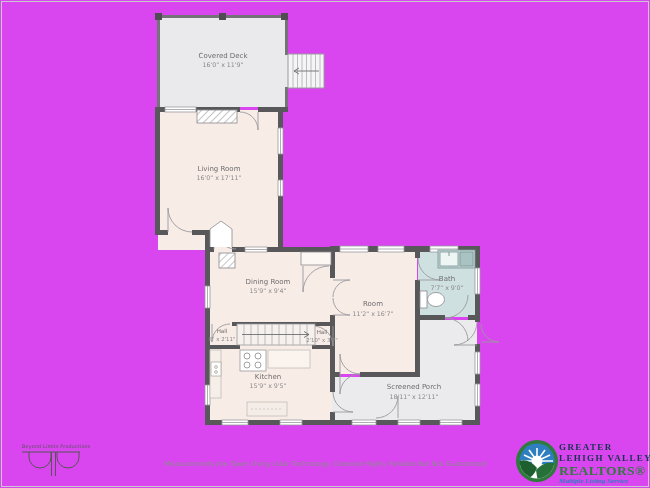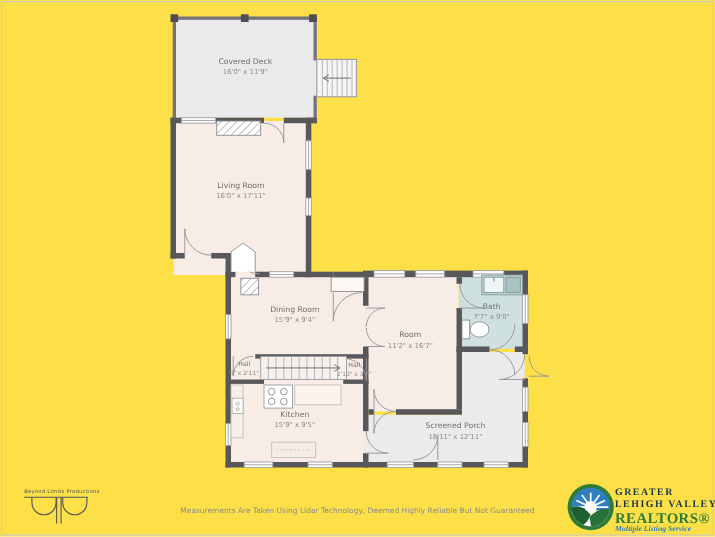--- a/index.html
+++ b/index.html
@@ -1,17 +1,17 @@
 <!DOCTYPE html>
 <html><head>
 <meta charset="utf-8">
 <style>
   html,body { margin:0; padding:0; background:#fff; }
   .page {
-    position:relative; width:650px; height:488px; background:#fde047;
+    position:relative; width:650px; height:488px; background:#d946ef;
     font-family:"DejaVu Sans", sans-serif; overflow:hidden;
   }
   svg text { user-select:none; }
   .room-name { font-size:7px; fill:#6e6e6e; text-anchor:middle; }
   .room-dims { font-size:6.3px; fill:#8a8a8a; text-anchor:middle; }
   .hall-name { font-size:5.6px; fill:#6e6e6e; text-anchor:middle; }
   .hall-dims { font-size:5.4px; fill:#8a8a8a; text-anchor:middle; }
   .disclaimer { font-size:6.8px; fill:#8c8c8c; text-anchor:middle; }
   .producer { font-size:4.8px; fill:#555555; letter-spacing:0.2px; }
   .glvr-top { font-family:"Liberation Serif", serif; font-weight:bold; font-size:9px; letter-spacing:1.4px; }

